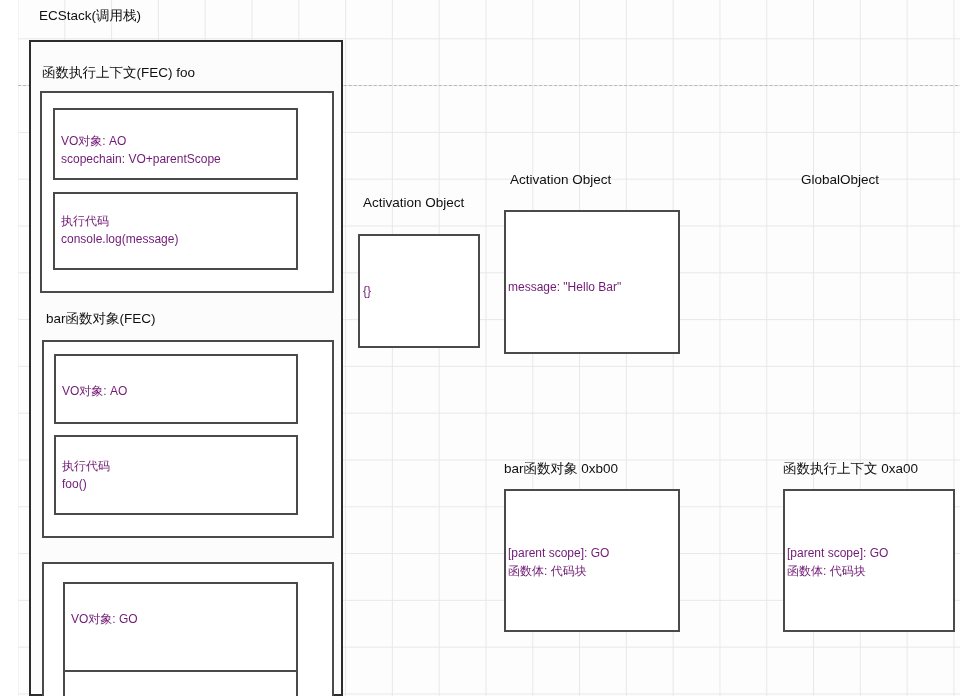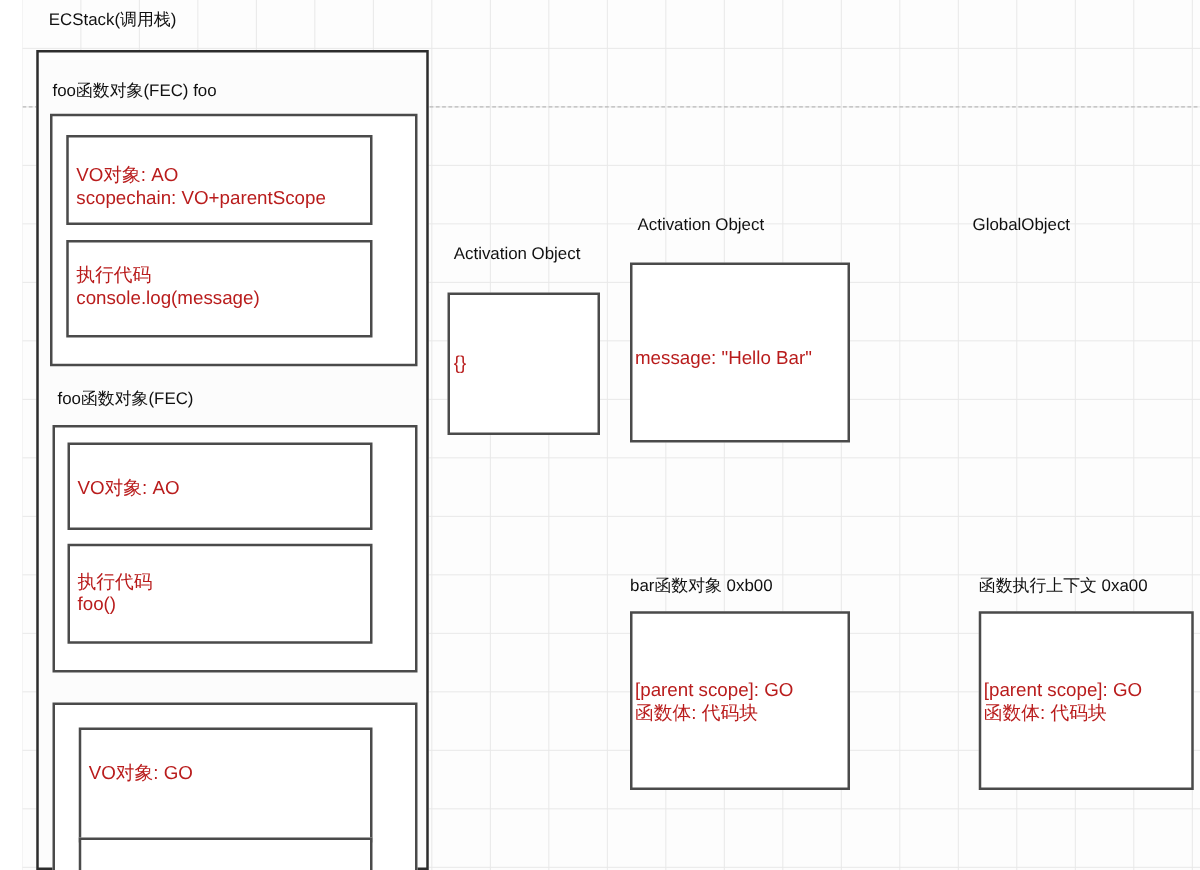--- a/index.html
+++ b/index.html
@@ -54,56 +54,56 @@
     position: absolute;
     font-size: 13.5px;
     line-height: 16px;
     white-space: nowrap;
     color: #101010;
   }
 
   
   .box-text {
     position: absolute;
-    font-size: 15px;
+    font-size: 12px;
     line-height: 18px;
     white-space: pre-line;
-    color: #b91c1c;
+    color: #701a75;
   }
   .box-text.left-pad {
     left: 6px;
   }
 </style>
 </head>
 <body>
 
 <div id="canvas">
 
   <div class="guide-line" style="top:85px;"></div>
 
   <div class="caption" style="left:21px; top:8px;">ECStack(调用栈)</div>
 
   <div class="box outer" style="left:11px; top:40px; width:314px; height:656px;">
   </div>
 
-  <div class="caption" style="left:24px; top:65px;">foo函数对象(FEC) foo</div>
+  <div class="caption" style="left:24px; top:65px;">函数执行上下文(FEC) foo</div>
 
   <div class="box thin" style="left:22px; top:91px; width:294px; height:202px;"></div>
 
   <div class="box thin" style="left:35px; top:108px; width:245px; height:72px;">
     <div class="box-text left-pad" style="top:22px;">VO对象: AO
 scopechain: VO+parentScope</div>
   </div>
 
   <div class="box thin" style="left:35px; top:192px; width:245px; height:78px;">
     <div class="box-text left-pad" style="top:18px;">执行代码
 console.log(message)</div>
   </div>
 
-  <div class="caption" style="left:28px; top:311px;">foo函数对象(FEC)</div>
+  <div class="caption" style="left:28px; top:311px;">bar函数对象(FEC)</div>
 
   <div class="box thin" style="left:24px; top:340px; width:292px; height:198px;"></div>
 
   <div class="box thin" style="left:36px; top:354px; width:244px; height:70px;">
     <div class="box-text left-pad" style="top:26px;">VO对象: AO</div>
   </div>
 
   <div class="box thin" style="left:36px; top:435px; width:244px; height:80px;">
     <div class="box-text left-pad" style="top:20px;">执行代码
 foo()</div>
@@ -122,21 +122,21 @@
   <div class="caption" style="left:345px; top:195px;">Activation Object</div>
   <div class="box thin" style="left:340px; top:234px; width:122px; height:114px;">
     <div class="box-text" style="left:3px; top:46px;">{}</div>
   </div>
 
   <div class="caption" style="left:492px; top:172px;">Activation Object</div>
   <div class="box thin" style="left:486px; top:210px; width:176px; height:144px;">
     <div class="box-text" style="left:2px; top:66px;">message: "Hello Bar"</div>
   </div>
 
-  <div class="caption" style="left:760px; top:172px;">GlobalObject</div>
+  <div class="caption" style="left:783px; top:172px;">GlobalObject</div>
 
   <div class="caption" style="left:486px; top:461px;">bar函数对象 0xb00</div>
   <div class="box thin" style="left:486px; top:489px; width:176px; height:143px;">
     <div class="box-text" style="left:2px; top:53px;">[parent scope]: GO
 函数体: 代码块</div>
   </div>
 
   <div class="caption" style="left:765px; top:461px;">函数执行上下文 0xa00</div>
   <div class="box thin" style="left:765px; top:489px; width:172px; height:143px;">
     <div class="box-text" style="left:2px; top:53px;">[parent scope]: GO

